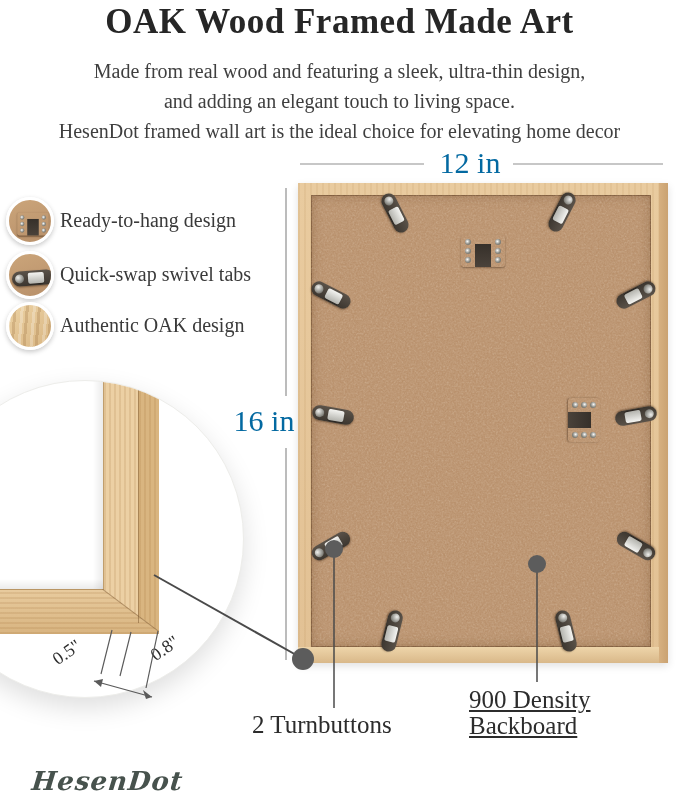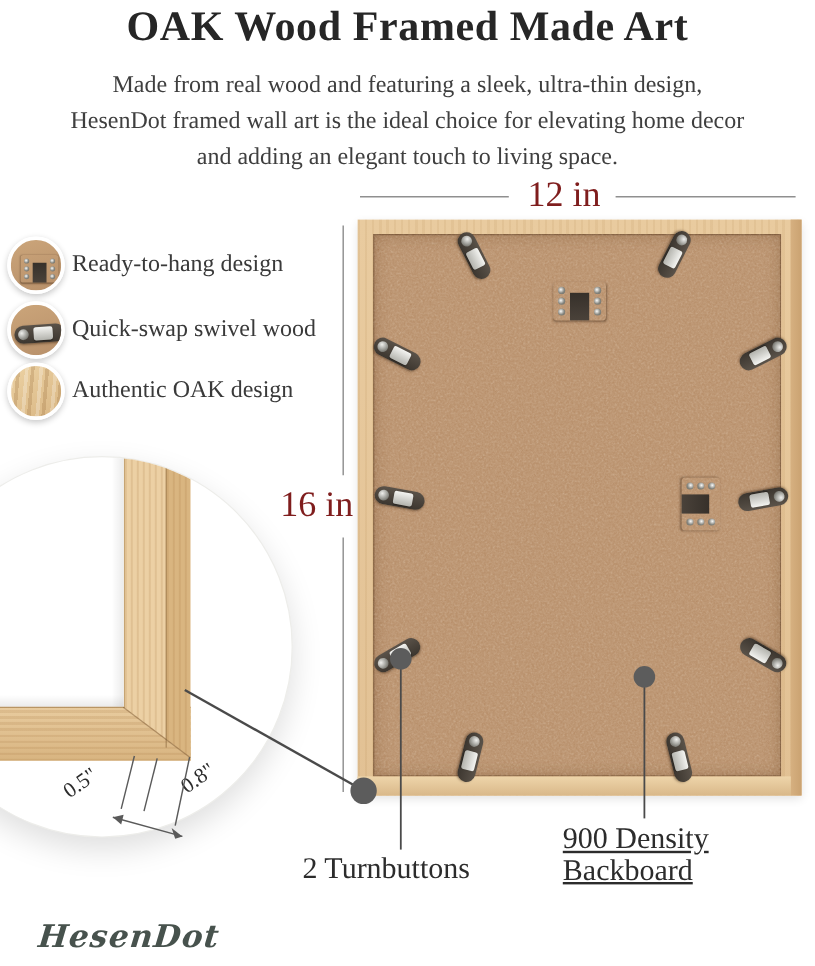--- a/index.html
+++ b/index.html
@@ -56,21 +56,21 @@
   .frame .face-bottom{position:absolute;left:0;right:9px;bottom:0;height:16px;
     background:linear-gradient(180deg,#eed5aa,#d9b889);}
   .backboard{
     position:absolute;left:13px;top:12px;right:17px;bottom:16px;
     background:var(--backboard,#b78e69);
     box-shadow:inset 0 0 0 1px rgba(70,40,15,.4), inset 0 0 12px rgba(95,58,26,.4);
     overflow:hidden;
   }
   .fiber{position:absolute;inset:0;width:100%;height:100%;mix-blend-mode:soft-light;opacity:.9;}
   
-  .dim{position:absolute;font-size:30px;color:#7f1d1d;text-align:center;width:84px;}
+  .dim{position:absolute;font-size:30px;color:#0369a1;text-align:center;width:84px;}
   
   .zoom-circle{
     position:absolute;left:-74px;top:380px;width:318px;height:318px;border-radius:50%;
     background:#fff;border:1px solid #ededea;box-sizing:border-box;overflow:hidden;
     box-shadow:0 10px 26px rgba(0,0,0,.13);
   }
   .zc-wood-h{position:absolute;left:0;top:208px;width:232px;height:44px;
     background:
       repeating-linear-gradient(0deg, rgba(160,110,55,.16) 0 2px, rgba(255,255,255,0) 2px 5px),
       linear-gradient(180deg,#e8cb9e,#d8b480);
@@ -109,22 +109,22 @@
       <filter id="fiberF" x="0" y="0" width="100%" height="100%">
         <feTurbulence type="fractalNoise" baseFrequency="0.55" numOctaves="3" seed="8"></feTurbulence>
         <feColorMatrix type="saturate" values="0"></feColorMatrix>
       </filter>
     </defs>
   </svg>
 
   <h1 class="title">OAK Wood Framed Made Art</h1>
   <div class="subtitle">
     <span>Made from real wood and featuring a sleek, ultra-thin design,</span>
+    <span>and adding an elegant touch to living space.</span>
     <span>HesenDot framed wall art is the ideal choice for elevating home decor</span>
-    <span>and adding an elegant touch to living space.</span>
   </div>
 
   <div class="feat-circle" style="left:6px;top:197px;">
     <div class="hanger" style="left:24px;top:24px;--r:0deg;transform:translate(-50%,-50%) scale(.72);">
       <span class="body"></span>
         <span class="cavity"></span>
       <span class="hole" style="left:4px;top:4px;"></span>
         <span class="hole" style="left:4px;top:13px;"></span>
         <span class="hole" style="left:4px;top:22px;"></span>
       <span class="hole" style="left:34px;top:4px;"></span>
@@ -134,21 +134,21 @@
   </div>
   <div class="feat-label" style="top:209px;">Ready-to-hang design</div>
 
   <div class="feat-circle" style="left:6px;top:251px;">
     <div class="tb" style="left:24px;top:24px;--r:-4deg;">
       <span class="plate"></span>
         <span class="screw"></span>
         <span class="tab"></span>
     </div>
   </div>
-  <div class="feat-label" style="top:263px;">Quick-swap swivel wood</div>
+  <div class="feat-label" style="top:263px;">Quick-swap swivel tabs</div>
 
   <div class="feat-circle oak" style="left:6px;top:302px;"></div>
   <div class="feat-label" style="top:314px;">Authentic OAK design</div>
 
   <div class="zoom-circle">
     <div class="zc-mat-shadow"></div>
     <div class="zc-mat-shadow-h"></div>
     <div class="zc-wood-h"></div>
     <div class="zc-wood-v"></div>
     <div class="zc-seam-v"></div>

